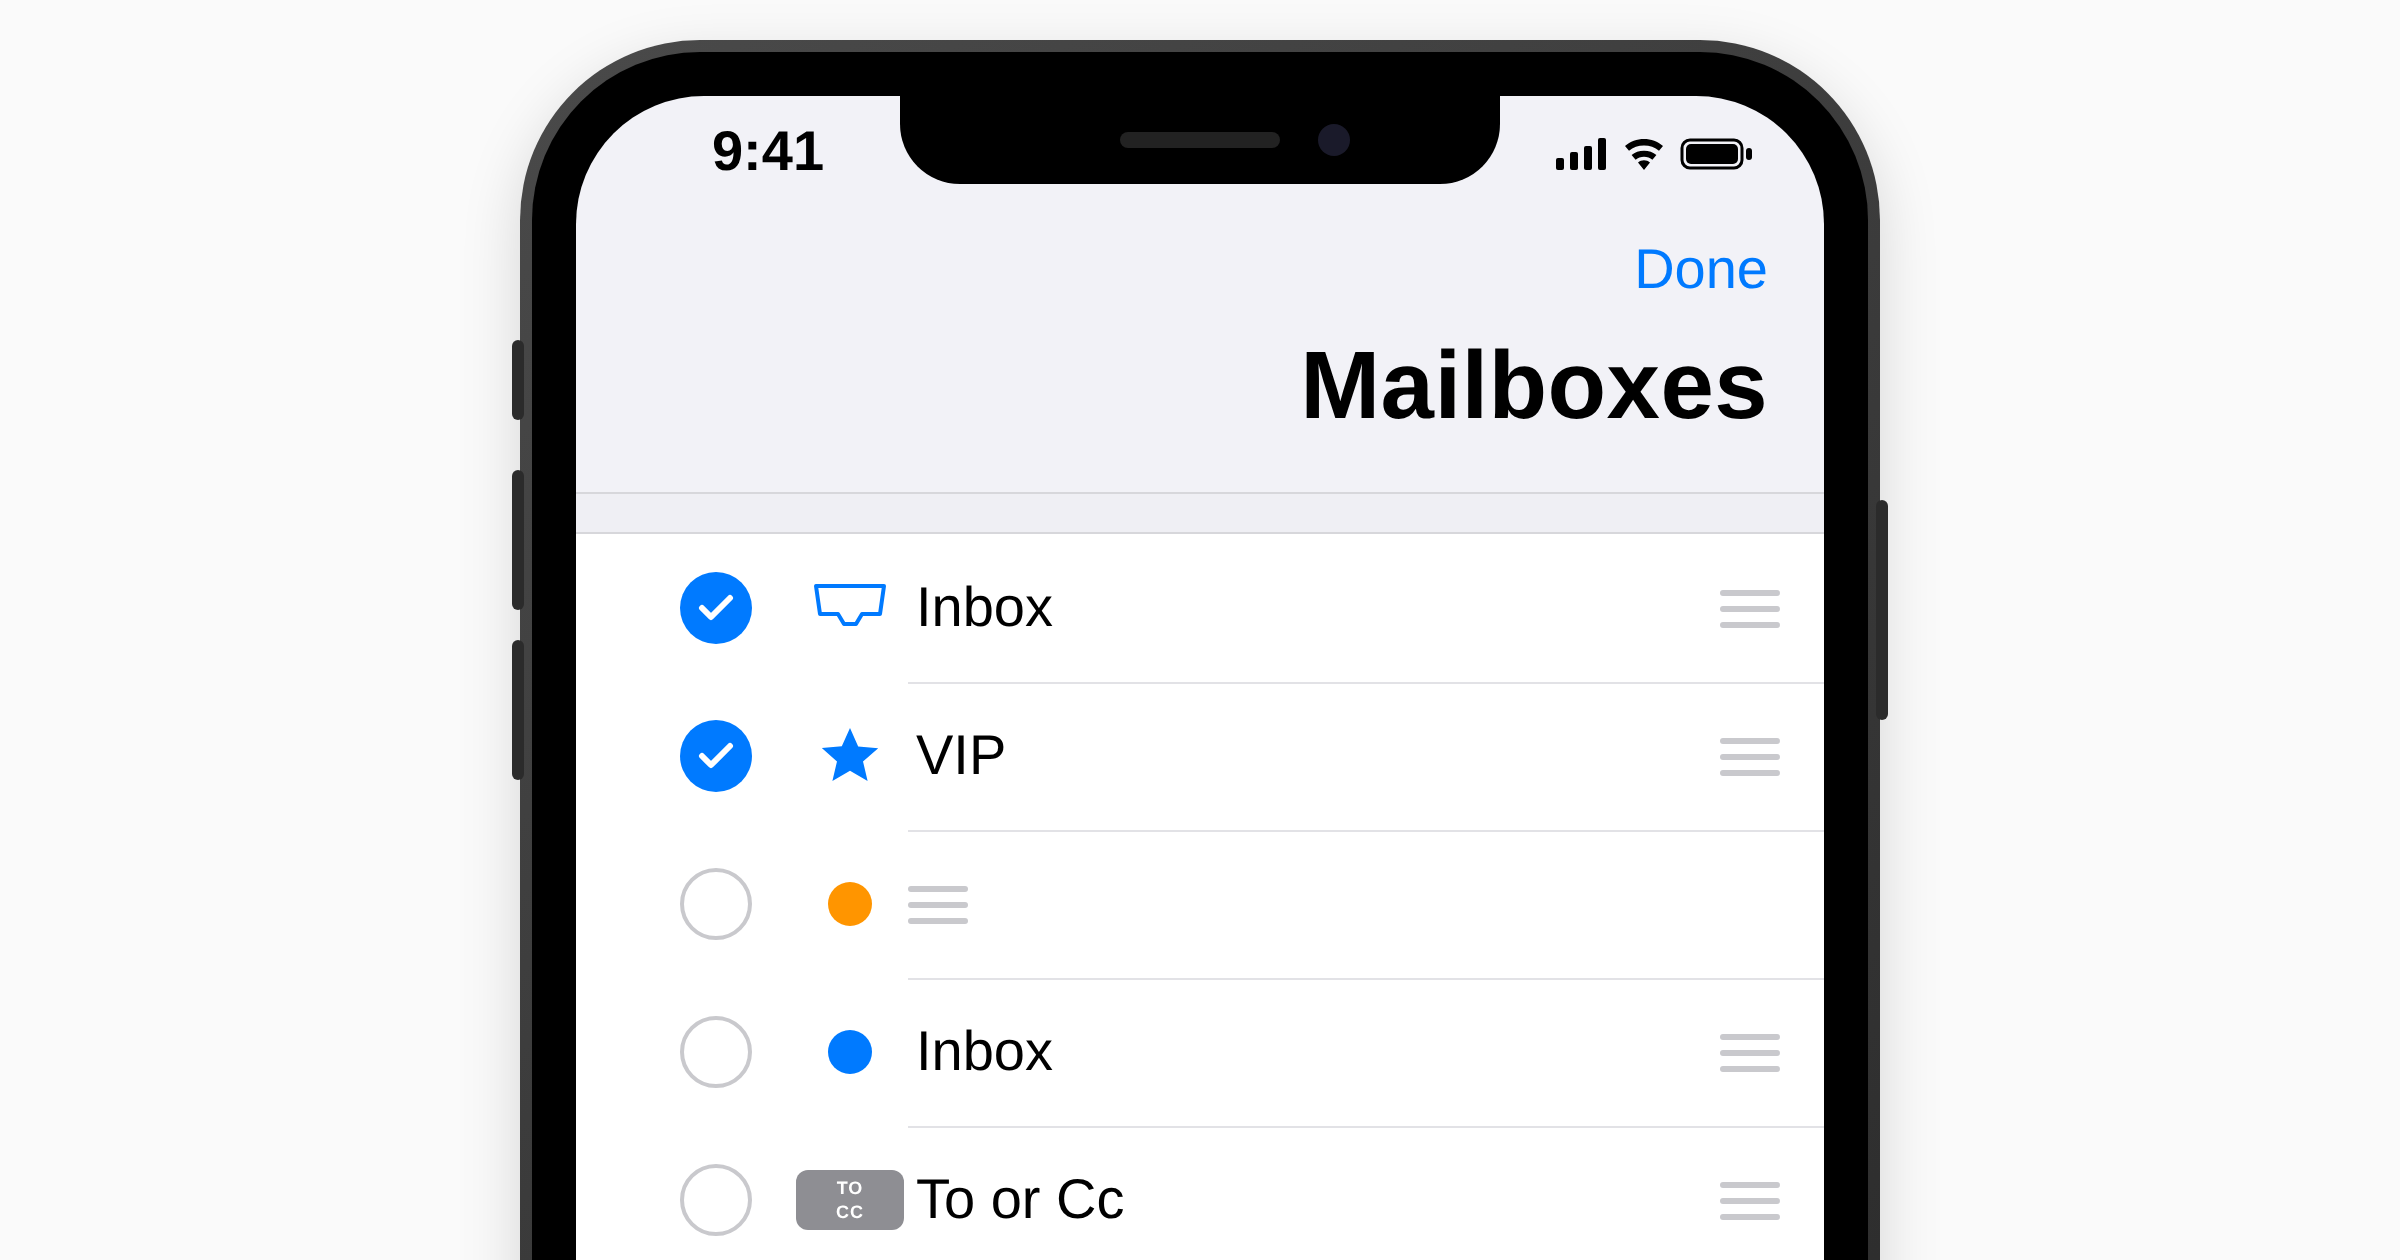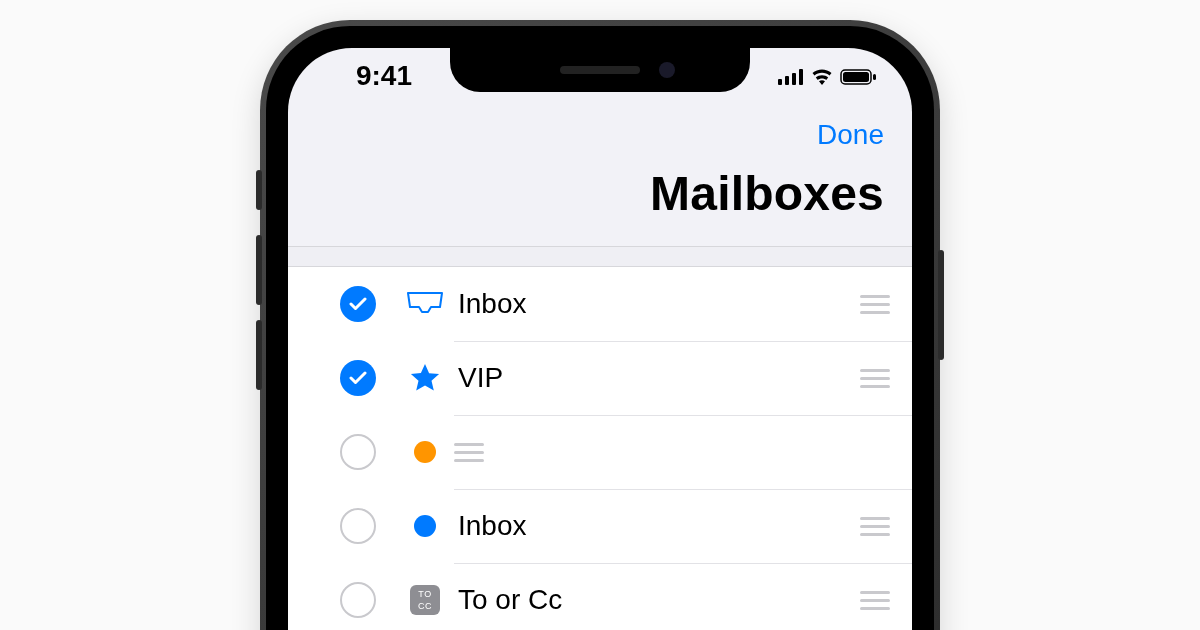--- a/index.html
+++ b/index.html
@@ -189,31 +189,31 @@
     height: 3px;
     background: #c9c9cd;
     border-radius: 2px;
   }
 
   .dot { width: 22px; height: 22px; border-radius: 50%; }
   .dot.orange { background: #ff9500; }
   .dot.blue { background: #007aff; }
 
   .tocc {
-    width: 30px;
+    width: 54px;
     height: 30px;
     background: #8e8e93;
     border-radius: 6px;
     display: flex;
     flex-direction: column;
     align-items: center;
     justify-content: center;
     color: #fff;
     font-size: 9px;
-    font-weight: 400;
+    font-weight: 700;
     line-height: 12px;
     letter-spacing: 0.5px;
   }
 </style>
 </head>
 <body>
 
 <div class="phone">
   <div class="side-btn mute"></div>
   <div class="side-btn vol-up"></div>

